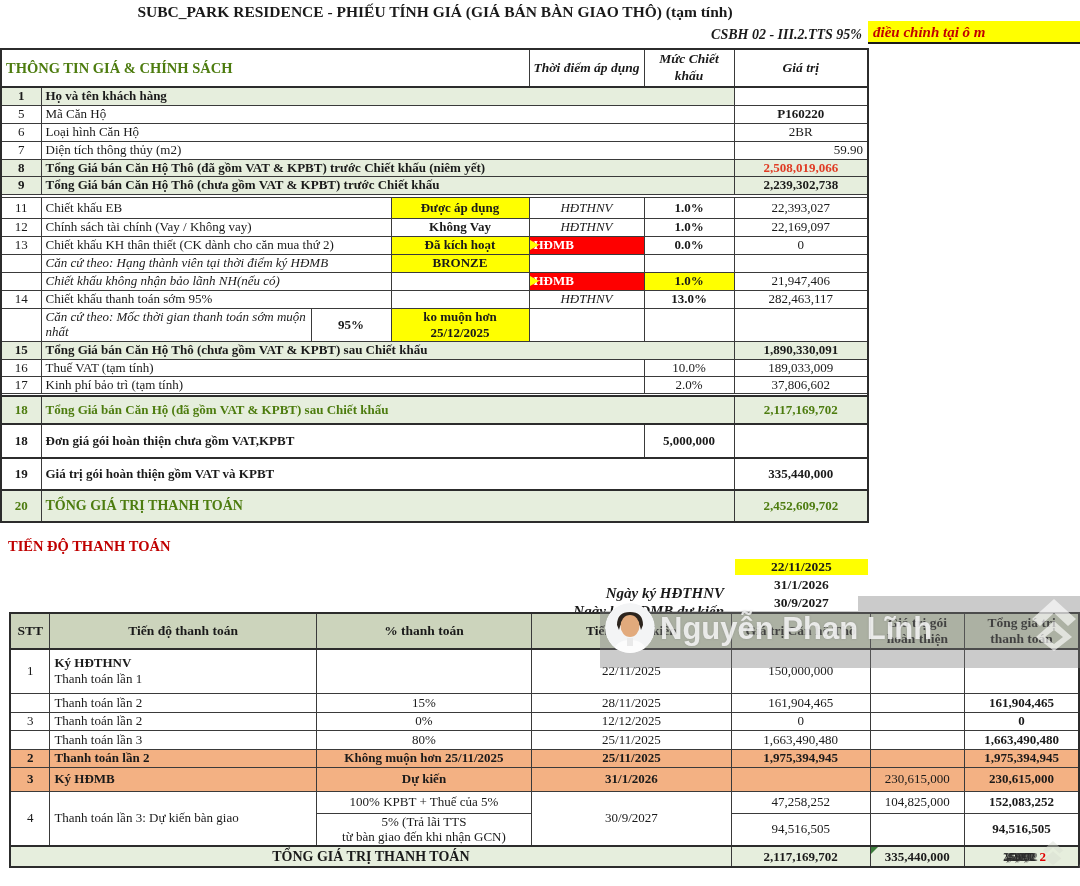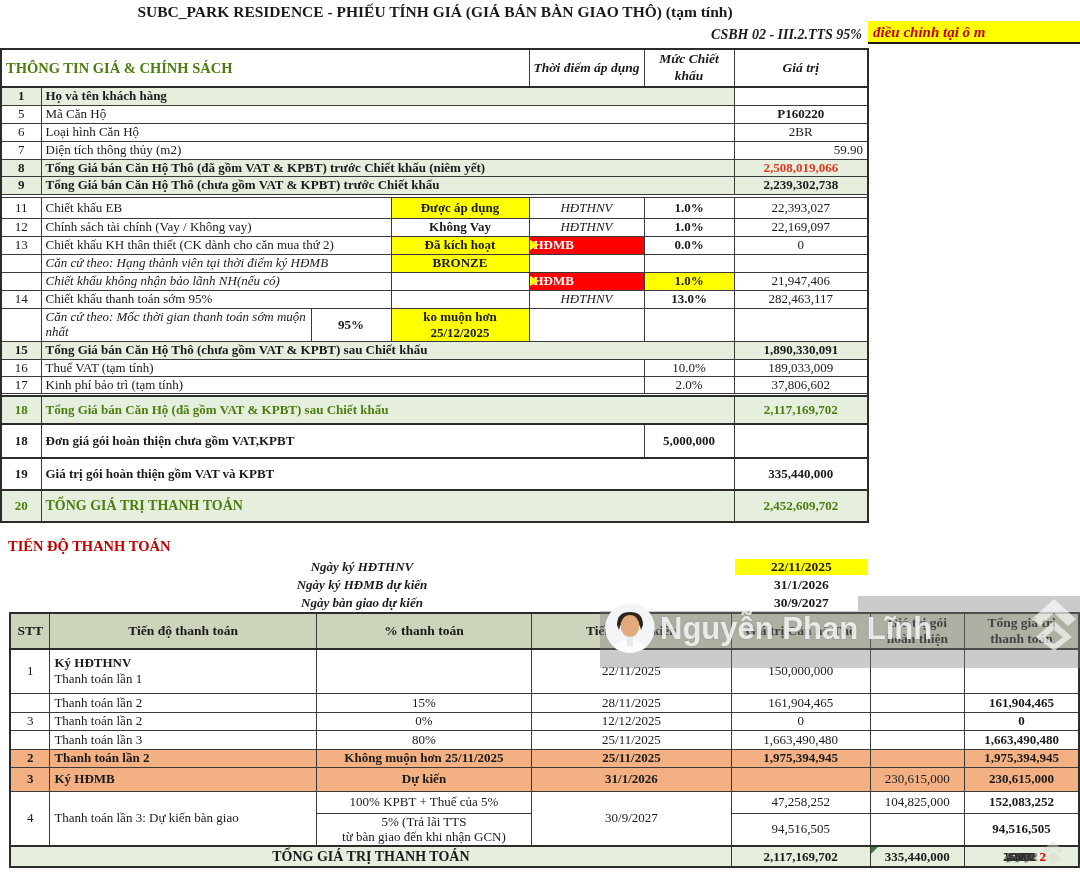--- a/index.html
+++ b/index.html
@@ -26,21 +26,21 @@
   .redc{background:#fe0000;color:#ffffff;font-weight:bold;text-align:left;position:relative;}
   .wedge::before{content:"";position:absolute;left:0;top:50%;transform:translateY(-50%);
       border-top:5px solid transparent;border-bottom:5px solid transparent;border-left:9px solid #ffff00;}
   .spacer td{border-left:none;border-right:none;background:#fff;}
   #t1{left:0;top:48px;border:2px solid #2c2c2c;}
   #t1 td.hl{font-weight:bold;font-style:italic;text-align:center;font-size:13.5px;line-height:1.25;}
   #t1 .hdr td{border-bottom:2px solid #2c2c2c;}
   .boxrow td{border-top:2px solid #2c2c2c;}
   
   #pay-title{left:8px;top:538px;font-size:14.5px;font-weight:bold;color:#c00000;}
-  .dline{left:0;width:730px;text-align:center;font-size:13px;font-weight:bold;font-style:italic;padding-right:6px;box-sizing:border-box;}
+  .dline{left:0;width:730px;text-align:right;font-size:15px;font-weight:bold;font-style:italic;padding-right:6px;box-sizing:border-box;margin-top:26px;}
   .dval{left:735px;width:133px;text-align:center;font-size:13.5px;font-weight:bold;}
   #t2{left:9px;top:612px;border:2px solid #2c2c2c;}
   #t2 .hdr td{background:#ccd4bc;font-weight:bold;text-align:center;font-size:13.5px;line-height:1.2;border-bottom:2px solid #2c2c2c;}
   .org td{background:#f3b183;font-weight:bold;}
   .totrow td{background:#e6eedd;font-weight:bold;border-top:2px solid #2c2c2c;}
   .rel{position:relative;}
   .corner-tri{position:absolute;left:0;top:0;width:0;height:0;
       border-top:7px solid #3c7d3c;border-right:7px solid transparent;}
   .garble{display:inline-block;transform:scaleX(.70);transform-origin:center;letter-spacing:-2.5px;
       font-weight:bold;color:#2a2a2a;text-shadow:2px 0 0 #333,4px 0 0 rgba(40,40,40,.55);}

